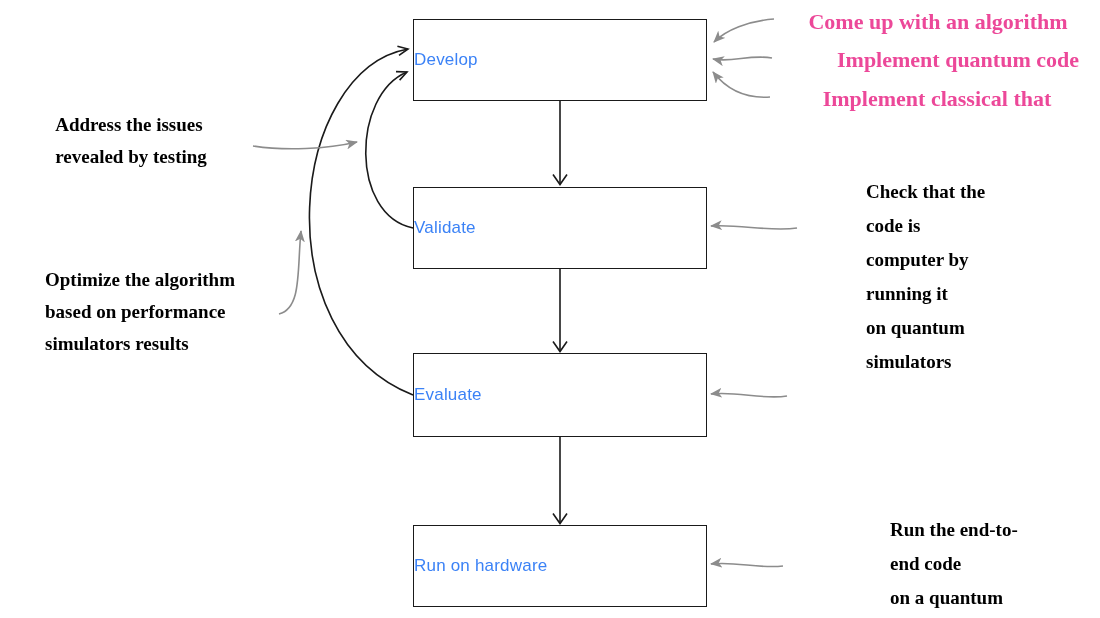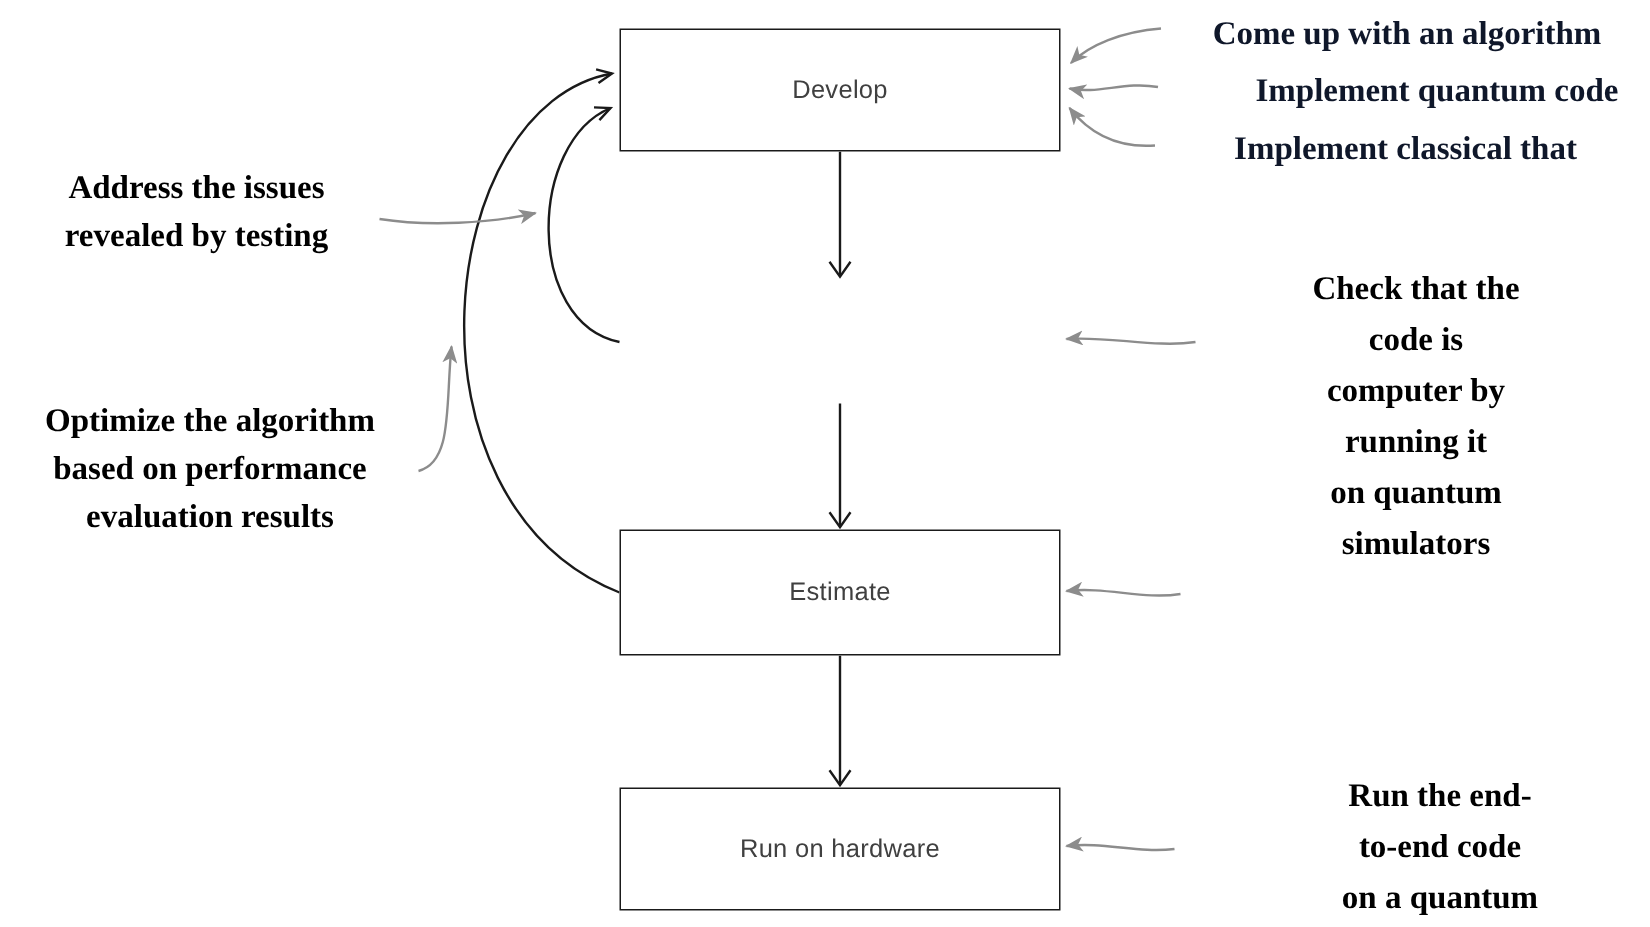--- a/index.html
+++ b/index.html
@@ -12,44 +12,44 @@
   }
   #arrow-layer{position:absolute;left:0;top:0;width:1100px;height:618px;}
   .flow{stroke:#1a1a1a;stroke-width:1.6;fill:none;}
   .leader{stroke:#8c8c8c;stroke-width:1.6;fill:none;}
   .box{
     position:absolute;
     left:413px;width:294px;height:82px;
     box-sizing:border-box;
     border:1.6px solid #1a1a1a;
     background:#ffffff;
-    display:flex;align-items:center;justify-content:center;
+    display:flex;align-items:center;justify-content:flex-start;
     font-family:"Liberation Sans", sans-serif;
-    font-size:17px;color:#404040;
+    font-size:17px;color:#3b82f6;
     letter-spacing:0.2px;
   }
   .note{
     position:absolute;
     transform:translateX(-50%);
     white-space:pre-line;
-    text-align:center;
+    text-align:left;
     font-weight:bold;
-    font-size:22px;
+    font-size:19px;
     line-height:34px;
     color:#000000;
   }
   .note.left{line-height:32px;}
   .dev-line{
     position:absolute;
     transform:translateX(-50%);
     white-space:nowrap;
     font-weight:bold;
     font-size:22px;
     line-height:32px;
-    color:#0f172a;
+    color:#ec4899;
   }
 </style>
 </head>
 <body>
 
 <div id="stage">
 
   <svg id="arrow-layer" viewBox="0 0 1100 618" xmlns="http://www.w3.org/2000/svg">
     <defs>
       <marker id="grayArrow" viewBox="0 0 12 10" refX="11" refY="5" markerWidth="12" markerHeight="10" markerUnits="userSpaceOnUse" orient="auto">
@@ -88,37 +88,40 @@
     <path class="leader" marker-end="url(#grayArrow)" d="M 787 396 C 762 400, 738 391, 711 394"></path>
     <path class="leader" marker-end="url(#grayArrow)" d="M 783 566 C 758 569, 736 561, 711 564"></path>
 
     <path class="leader" marker-end="url(#grayArrow)" d="M 253 146 C 285 151, 327 149, 357 142"></path>
     <path class="leader" marker-end="url(#grayArrow)" d="M 279 314 C 302 308, 297 270, 301 231"></path>
   </svg>
 
   <div class="box" style="top:19px">
     <span>Develop</span>
   </div>
+  <div class="box" style="top:187px">
+    <span>Validate</span>
+  </div>
   <div class="box" style="top:353px;height:84px">
-    <span>Estimate</span>
+    <span>Evaluate</span>
   </div>
   <div class="box" style="top:525px">
     <span>Run on hardware</span>
   </div>
 
   <div class="dev-line" style="left:938px;top:6px">Come up with an algorithm</div>
   <div class="dev-line" style="left:958px;top:44px">Implement quantum code</div>
   <div class="dev-line" style="left:937px;top:83px">Implement classical that</div>
 
   <div class="note" style="left:944px;top:175px">Check that the code is
 computer by running it
 on quantum simulators</div>
   <div class="note" style="left:960px;top:513px">Run the end-to-end code
 on a quantum computer
 to get the problem answer</div>
 
   <div class="note left" style="left:131px;top:109px">Address the issues
 revealed by testing</div>
   <div class="note left" style="left:140px;top:264px">Optimize the algorithm
 based on performance
-evaluation results</div>
+simulators results</div>
 
 </div>
 
 </body></html>

